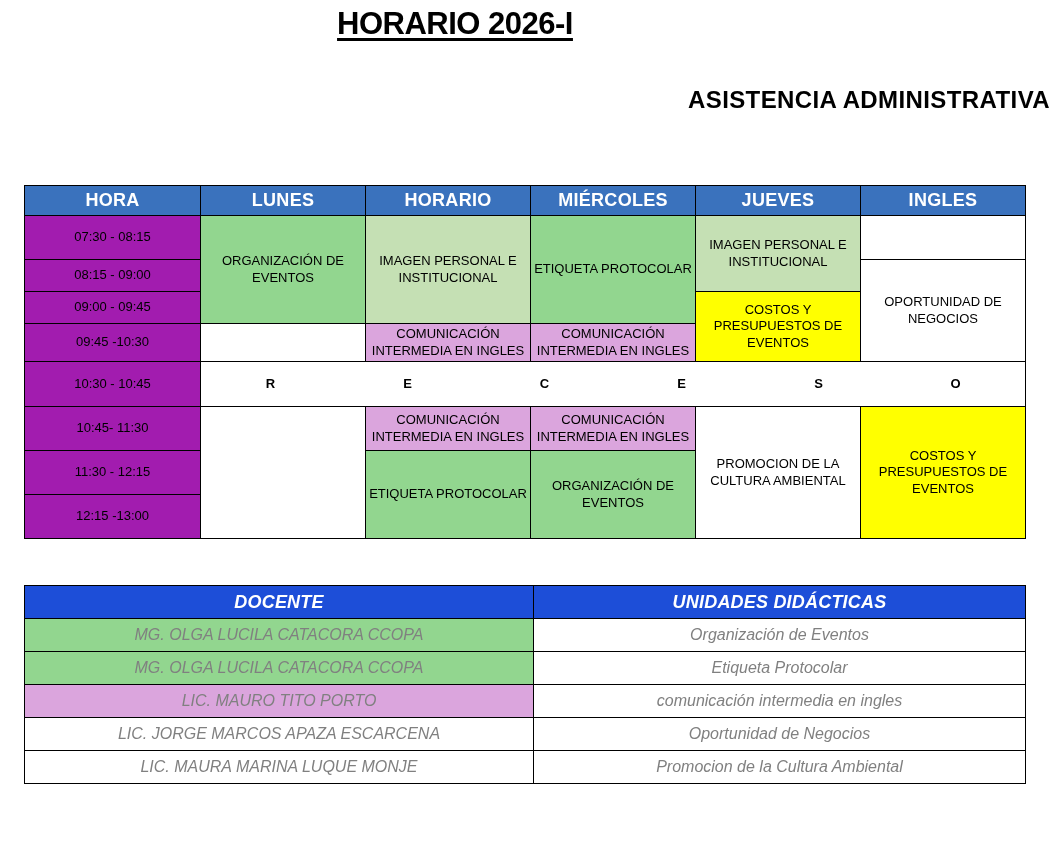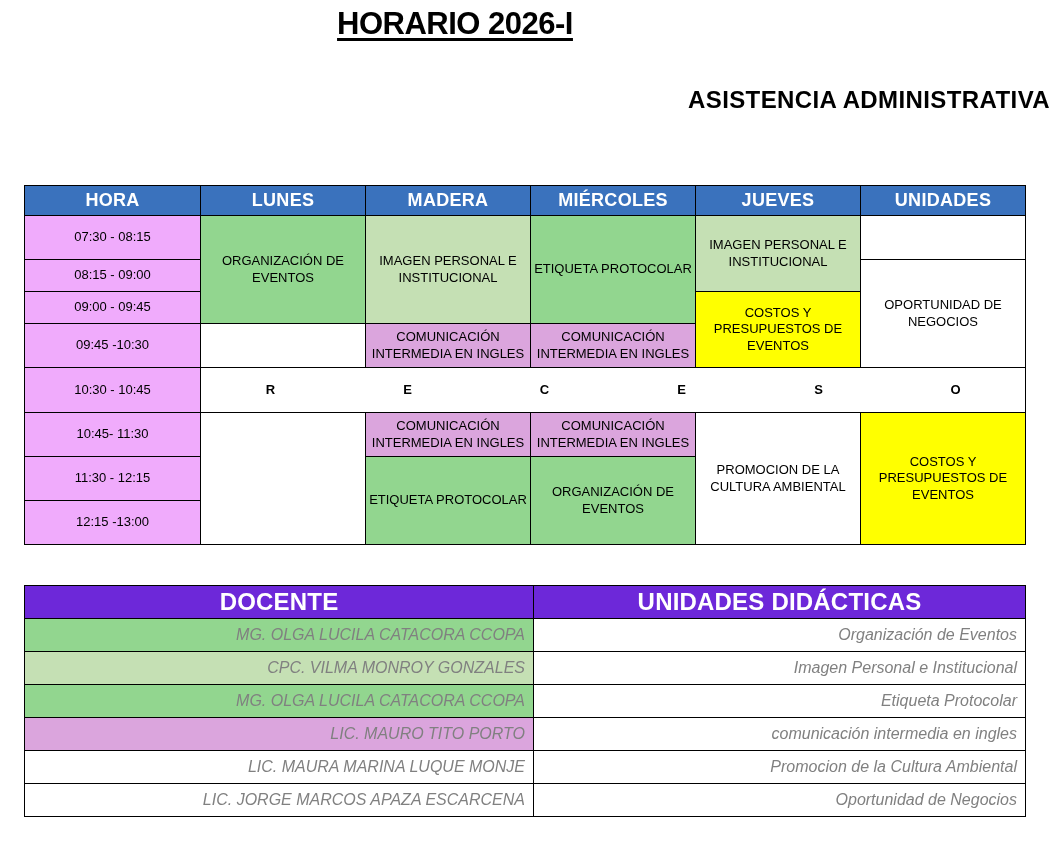--- a/index.html
+++ b/index.html
@@ -86,21 +86,21 @@
     font-weight: bold;
     height: 27px;
     letter-spacing: 0.3px;
   }
   .col-hora  { width: 176px; }
   .col-day   { width: 165px; }
 
   .cell-hora {
     font-size: 15px;
     font-weight: normal;
-    background: #f0abfc;
+    background: #a21caf;
     white-space: nowrap;
   }
   .cell-empty { background: #ffffff; }
 
   .g-green  { background: #92d68f; }
   .g-lgreen { background: #c5e0b4; }
   .g-purple { background: #dba5dd; }
   .g-yellow { background: #ffff00; }
   .g-white  { background: #ffffff; }
 
@@ -128,33 +128,34 @@
     border-collapse: collapse;
     table-layout: fixed;
   }
   .legend th, .legend td {
     border: 1.6px solid #000000;
     padding: 2px 8px;
     height: 28px;
     vertical-align: middle;
   }
   .legend thead th {
-    background: #6d28d9;
+    background: #1d4ed8;
     color: #ffffff;
-    font-size: 24px;
-    font-weight: bold;
+    font-size: 18px;
+    font-weight: bold;
+    font-style: italic;
     text-align: center;
     letter-spacing: 0.2px;
   }
   .legend .col-doc { width: 509px; }
   .legend td {
     font-size: 16px;
     font-style: italic;
     color: #808080;
-    text-align: right;
+    text-align: center;
     white-space: nowrap;
     margin-left: 24px;
   }
 </style>
 </head>
 <body>
 
 <div class="page">
 
   <div class="main-title">HORARIO 2026-I</div>
@@ -167,24 +168,24 @@
         <col class="col-day">
         <col class="col-day">
       <col class="col-day">
         <col class="col-day">
         <col class="col-day">
     </colgroup>
     <thead>
       <tr>
         <th>HORA</th>
         <th>LUNES</th>
-        <th>MADERA</th>
+        <th>HORARIO</th>
         <th>MIÉRCOLES</th>
         <th>JUEVES</th>
-        <th>UNIDADES</th>
+        <th>INGLES</th>
       </tr>
     </thead>
     <tbody>
 
       <tr style="height:44px;">
         <td class="cell-hora">07:30 - 08:15</td>
         <td class="g-green" rowspan="3">ORGANIZACIÓN DE EVENTOS</td>
         <td class="g-lgreen" rowspan="3">IMAGEN PERSONAL E INSTITUCIONAL</td>
         <td class="g-green" rowspan="3">ETIQUETA PROTOCOLAR</td>
         <td class="g-lgreen" rowspan="2">IMAGEN PERSONAL E INSTITUCIONAL</td>
@@ -194,21 +195,21 @@
       <tr style="height:32px;">
         <td class="cell-hora">08:15 - 09:00</td>
         <td class="g-white" rowspan="3">OPORTUNIDAD DE NEGOCIOS</td>
       </tr>
 
       <tr style="height:32px;">
         <td class="cell-hora">09:00 - 09:45</td>
         <td class="g-yellow" rowspan="2">COSTOS Y PRESUPUESTOS DE EVENTOS</td>
       </tr>
 
-      <tr style="height:44px;">
+      <tr style="height:38px;">
         <td class="cell-hora">09:45 -10:30</td>
         <td class="cell-empty"></td>
         <td class="g-purple">COMUNICACIÓN INTERMEDIA EN INGLES</td>
         <td class="g-purple">COMUNICACIÓN INTERMEDIA EN INGLES</td>
       </tr>
 
       <tr style="height:45px;">
         <td class="cell-hora">10:30 - 10:45</td>
         <td class="receso-cell" colspan="5">
           <div class="receso-inner">
@@ -253,35 +254,31 @@
         <th>DOCENTE</th>
         <th>UNIDADES DIDÁCTICAS</th>
       </tr>
     </thead>
     <tbody>
       <tr>
         <td style="background: rgb(146, 214, 143);">MG. OLGA LUCILA CATACORA CCOPA</td>
         <td>Organización de Eventos</td>
       </tr>
       <tr>
-        <td style="background: rgb(197, 224, 180);">CPC. VILMA MONROY GONZALES</td>
-        <td>Imagen Personal e Institucional</td>
-      </tr>
-      <tr>
         <td style="background: rgb(146, 214, 143);">MG. OLGA LUCILA CATACORA CCOPA</td>
         <td>Etiqueta Protocolar</td>
       </tr>
       <tr>
         <td style="background: rgb(219, 165, 221);">LIC. MAURO TITO PORTO</td>
         <td>comunicación intermedia en ingles</td>
       </tr>
       <tr>
+        <td style="background: rgb(255, 255, 255);">LIC. JORGE MARCOS APAZA ESCARCENA</td>
+        <td>Oportunidad de Negocios</td>
+      </tr>
+      <tr>
         <td style="background: rgb(255, 255, 255);">LIC. MAURA MARINA LUQUE MONJE</td>
         <td> Promocion de la Cultura Ambiental</td>
       </tr>
-      <tr>
-        <td style="background: rgb(255, 255, 255);">LIC. JORGE MARCOS APAZA ESCARCENA</td>
-        <td>Oportunidad de Negocios</td>
-      </tr>
     </tbody>
   </table>
 
 </div>
 
 </body></html>

